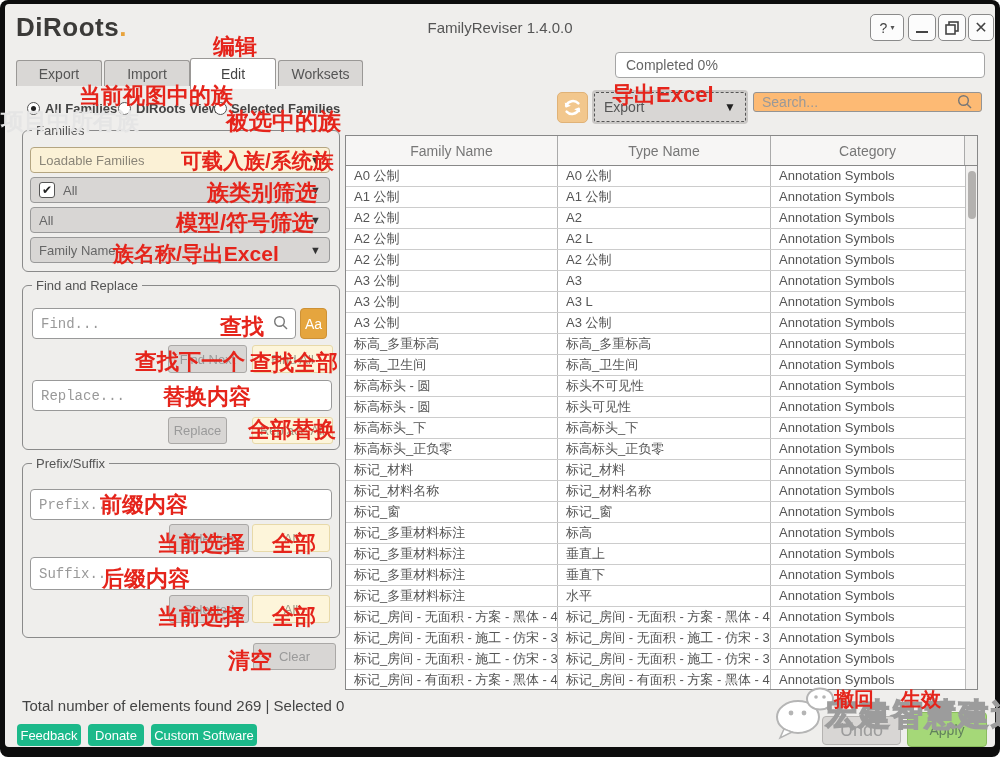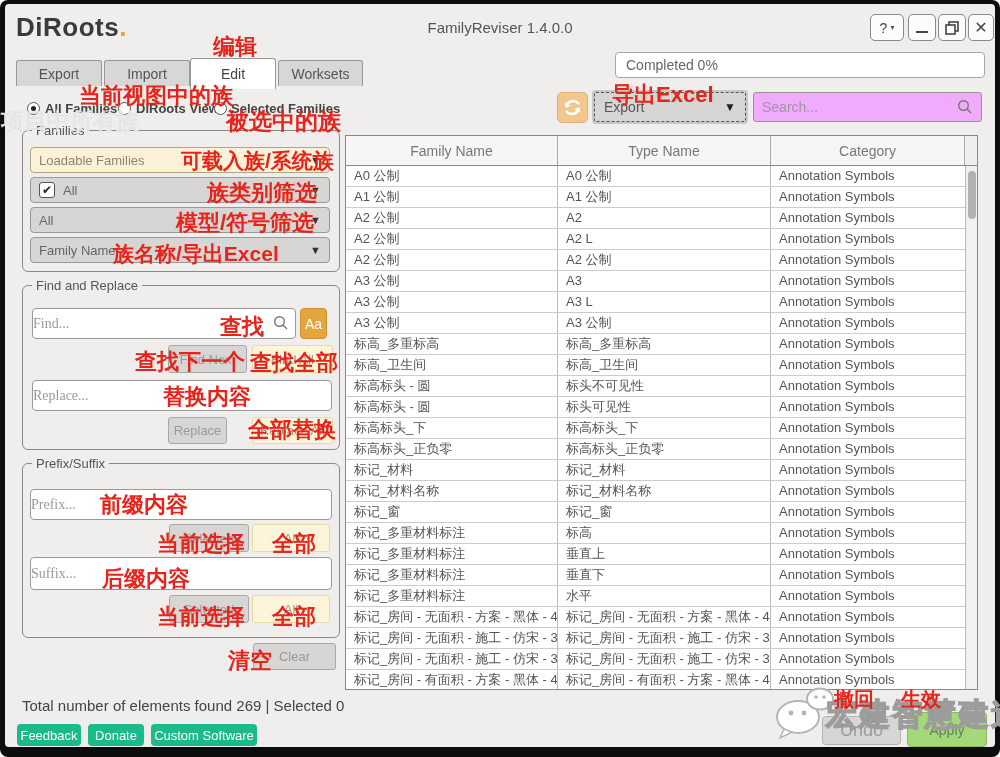--- a/index.html
+++ b/index.html
@@ -30,38 +30,38 @@
   .radio.sel::after { content:""; position:absolute; left:3px; top:3px; width:5px; height:5px; background:#222; border-radius:50%; }
   .rlabel { font-size:13px; color:#444;font-weight:bold; }
 
   
   .refresh { left:557px; top:92px; width:31px; height:31px; background:#f2c78d; border:1px solid #e0b277;
              border-radius:5px; display:flex; align-items:center; justify-content:center; }
   .exportdd { left:594px; top:92px; width:152px; height:30px; background:#d8d6d4; border:1px dashed #555;
               box-shadow:0 0 0 2px #c9c7c5; border-radius:2px; display:flex; align-items:center;
               padding:0 9px; font-size:14px; color:#555; }
   .exportdd .chev { margin-left:auto; color:#222; font-size:12px; }
-  .searchbox { left:753px; top:92px; width:229px; height:30px; background:#f0abfc; border:1px solid #949494;
+  .searchbox { left:753px; top:92px; width:229px; height:20px; background:#fdba74; border:1px solid #949494;
                border-radius:3px; display:flex; align-items:center; padding:0 8px; }
   .searchbox input { flex:1; border:none; outline:none; font-size:14px; color:#555; background:transparent; font-family:inherit; }
   .searchbox input::placeholder { color:#999; }
 
   
   .group { border:1px solid #8a8a8a; border-radius:6px; }
   .legend { position:absolute; top:-8px; left:9px; background:#efeeec; padding:0 4px; font-size:13px; color:#555; white-space:nowrap; }
 
   .ddl { left:30px; width:300px; height:26px; background:#d8d6d4; border:1px solid #999; border-radius:4px;
          display:flex; align-items:center; padding:0 8px; font-size:13px; color:#666; }
   .ddl.cream { background:#fbf1d6; border-color:#b4a581; color:#8a8578; }
   .chev { margin-left:auto; color:#333; font-size:11px; line-height:1; }
   .cbx { width:16px; height:16px; background:#fff; border:1px solid #555; border-radius:3px; margin-right:8px;
          display:flex; align-items:center; justify-content:center; font-size:12px; color:#222; }
 
   .tinput { background:#fff; border:1px solid #999; border-radius:4px; font-size:14px; color:#555;
-            padding:0 0; outline:none; font-family:Liberation Serif, serif; }
+            padding:0 8px; outline:none; font-family:Liberation Mono, monospace; }
   .tinput::placeholder { color:#999; }
 
   .btn-gray { background:#d8d6d4; border:1px solid #aaa8a6; border-radius:3px; color:#9a9a9a; font-size:13px;
               display:flex; align-items:center; justify-content:center; }
   .btn-cream { background:#fdf5da; border:1px solid #e7d9a9; border-radius:3px; color:#a09b88; font-size:13px;
                display:flex; align-items:center; justify-content:center; }
   .btn-aa { background:#e5a53e; border:1px solid #cd9136; border-radius:4px; color:#fff; font-size:14px;
             display:flex; align-items:center; justify-content:center; }
 
   

